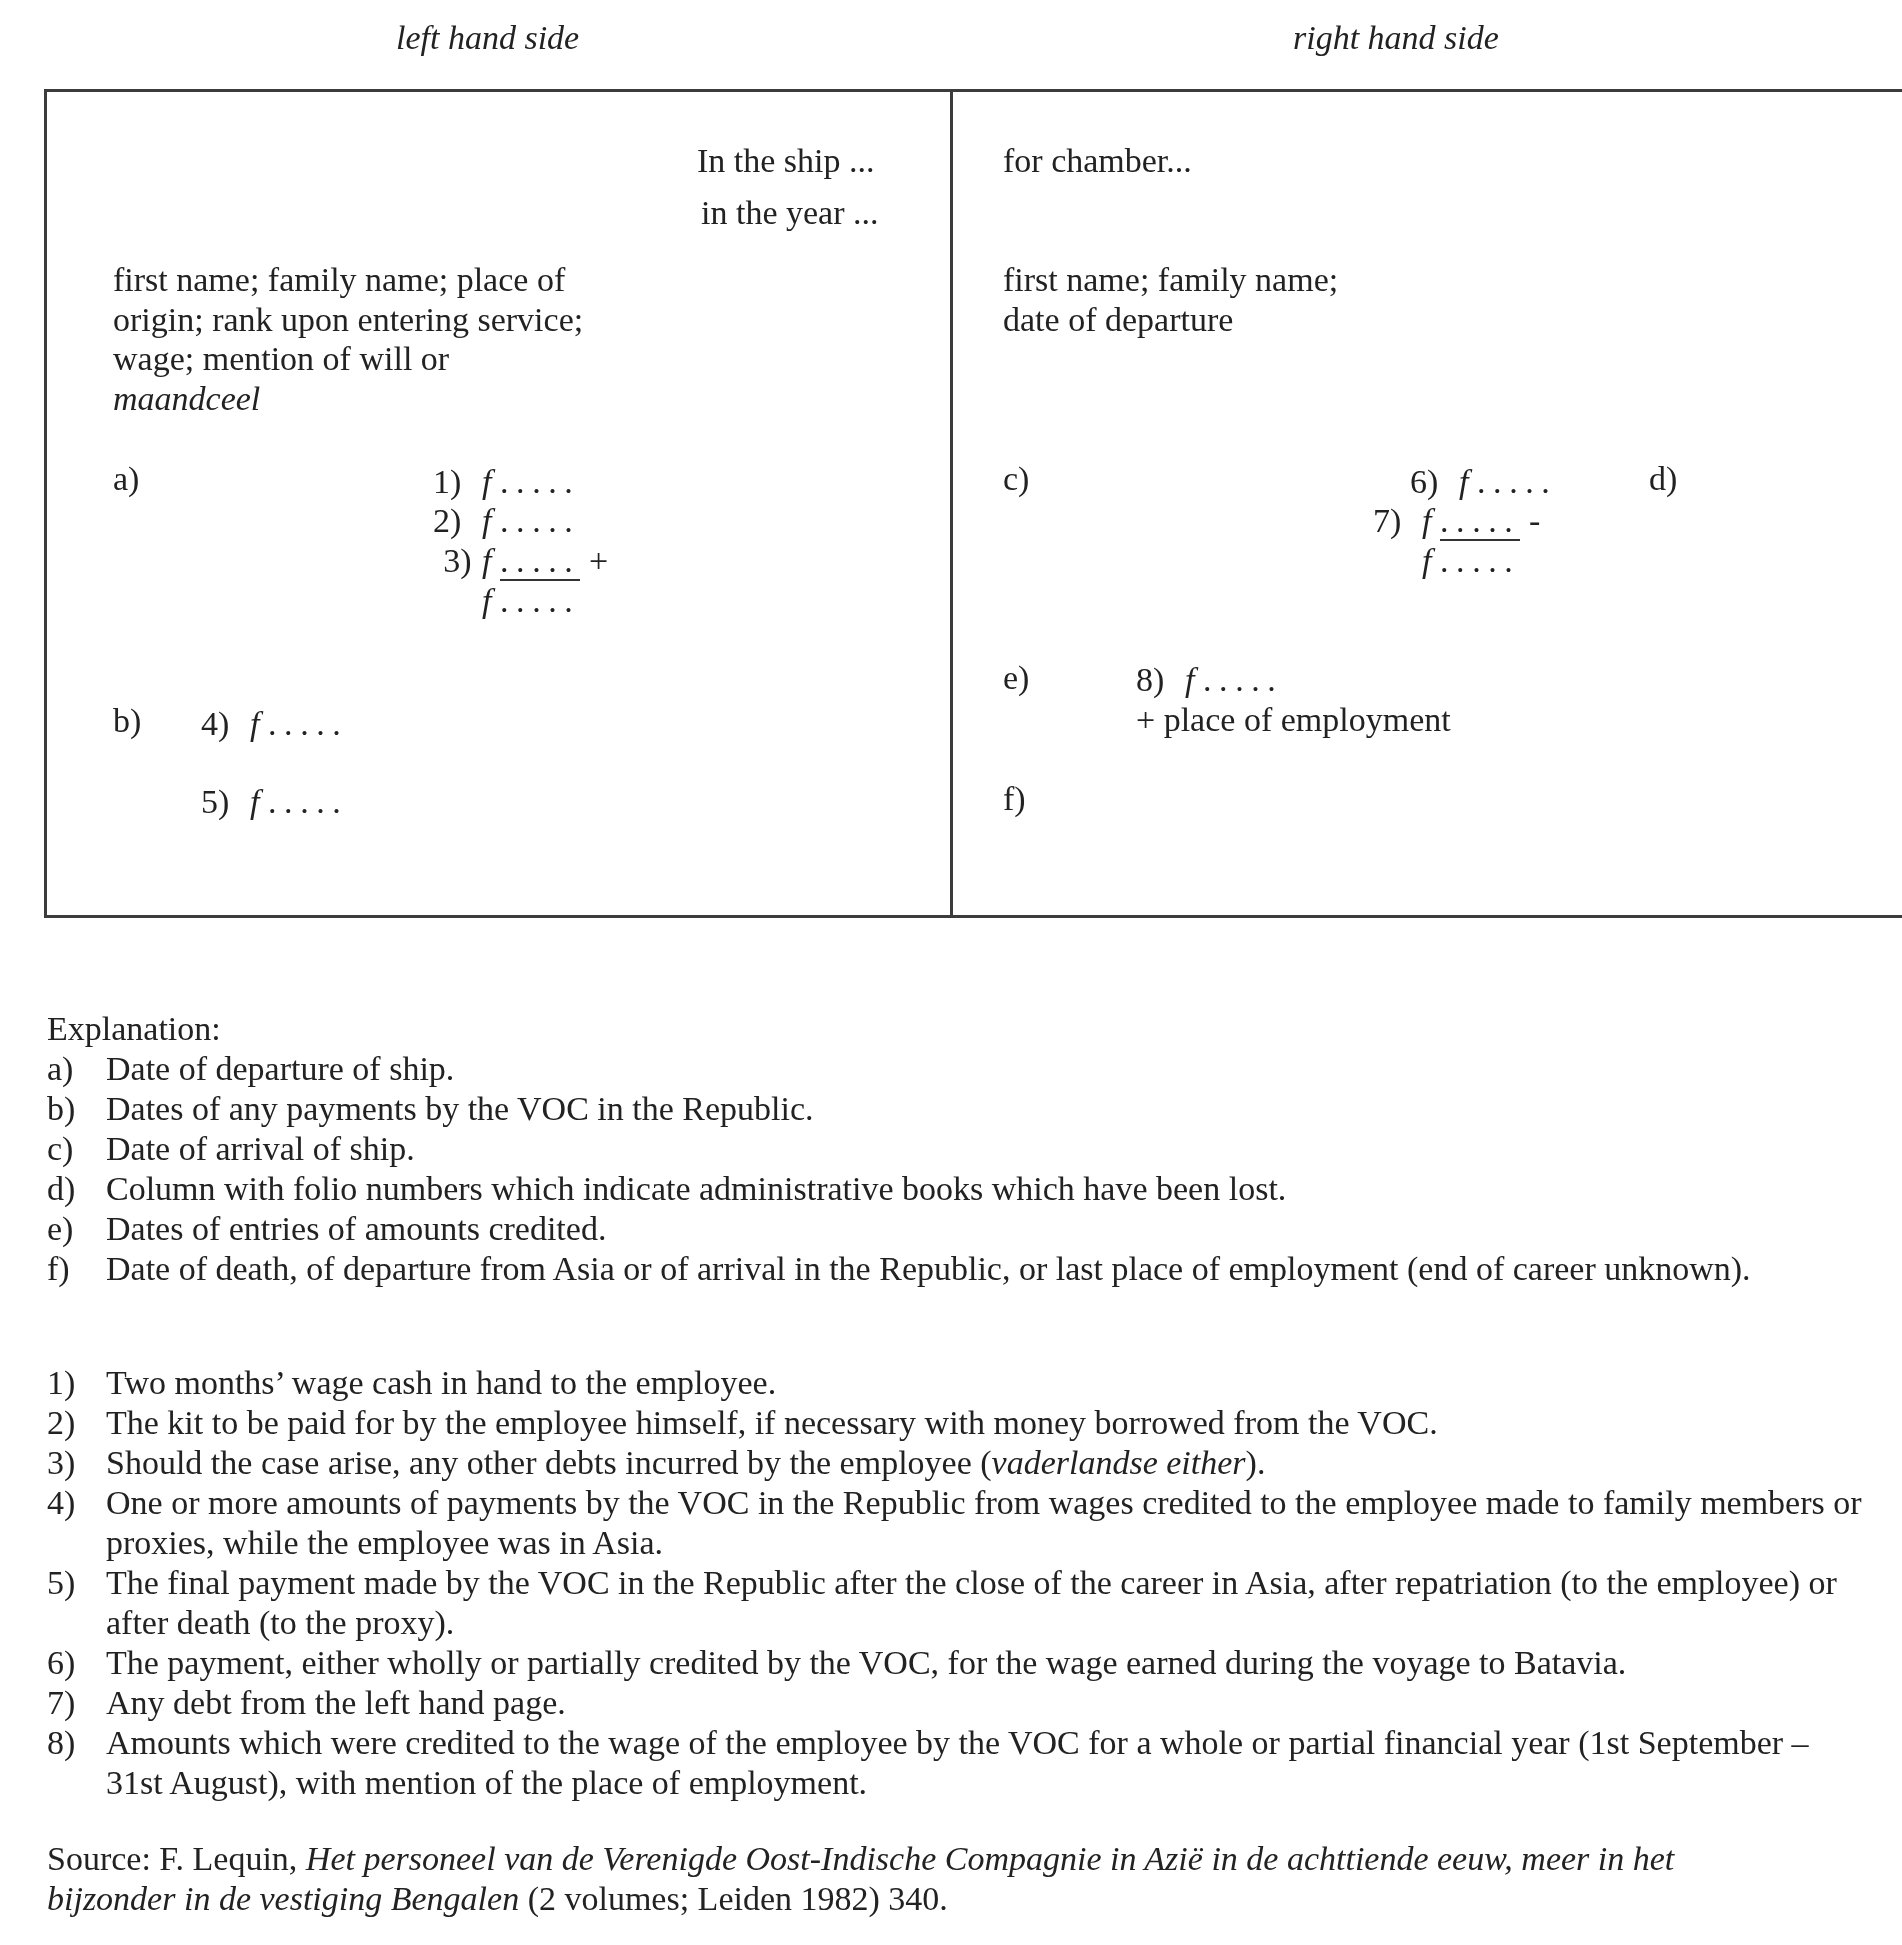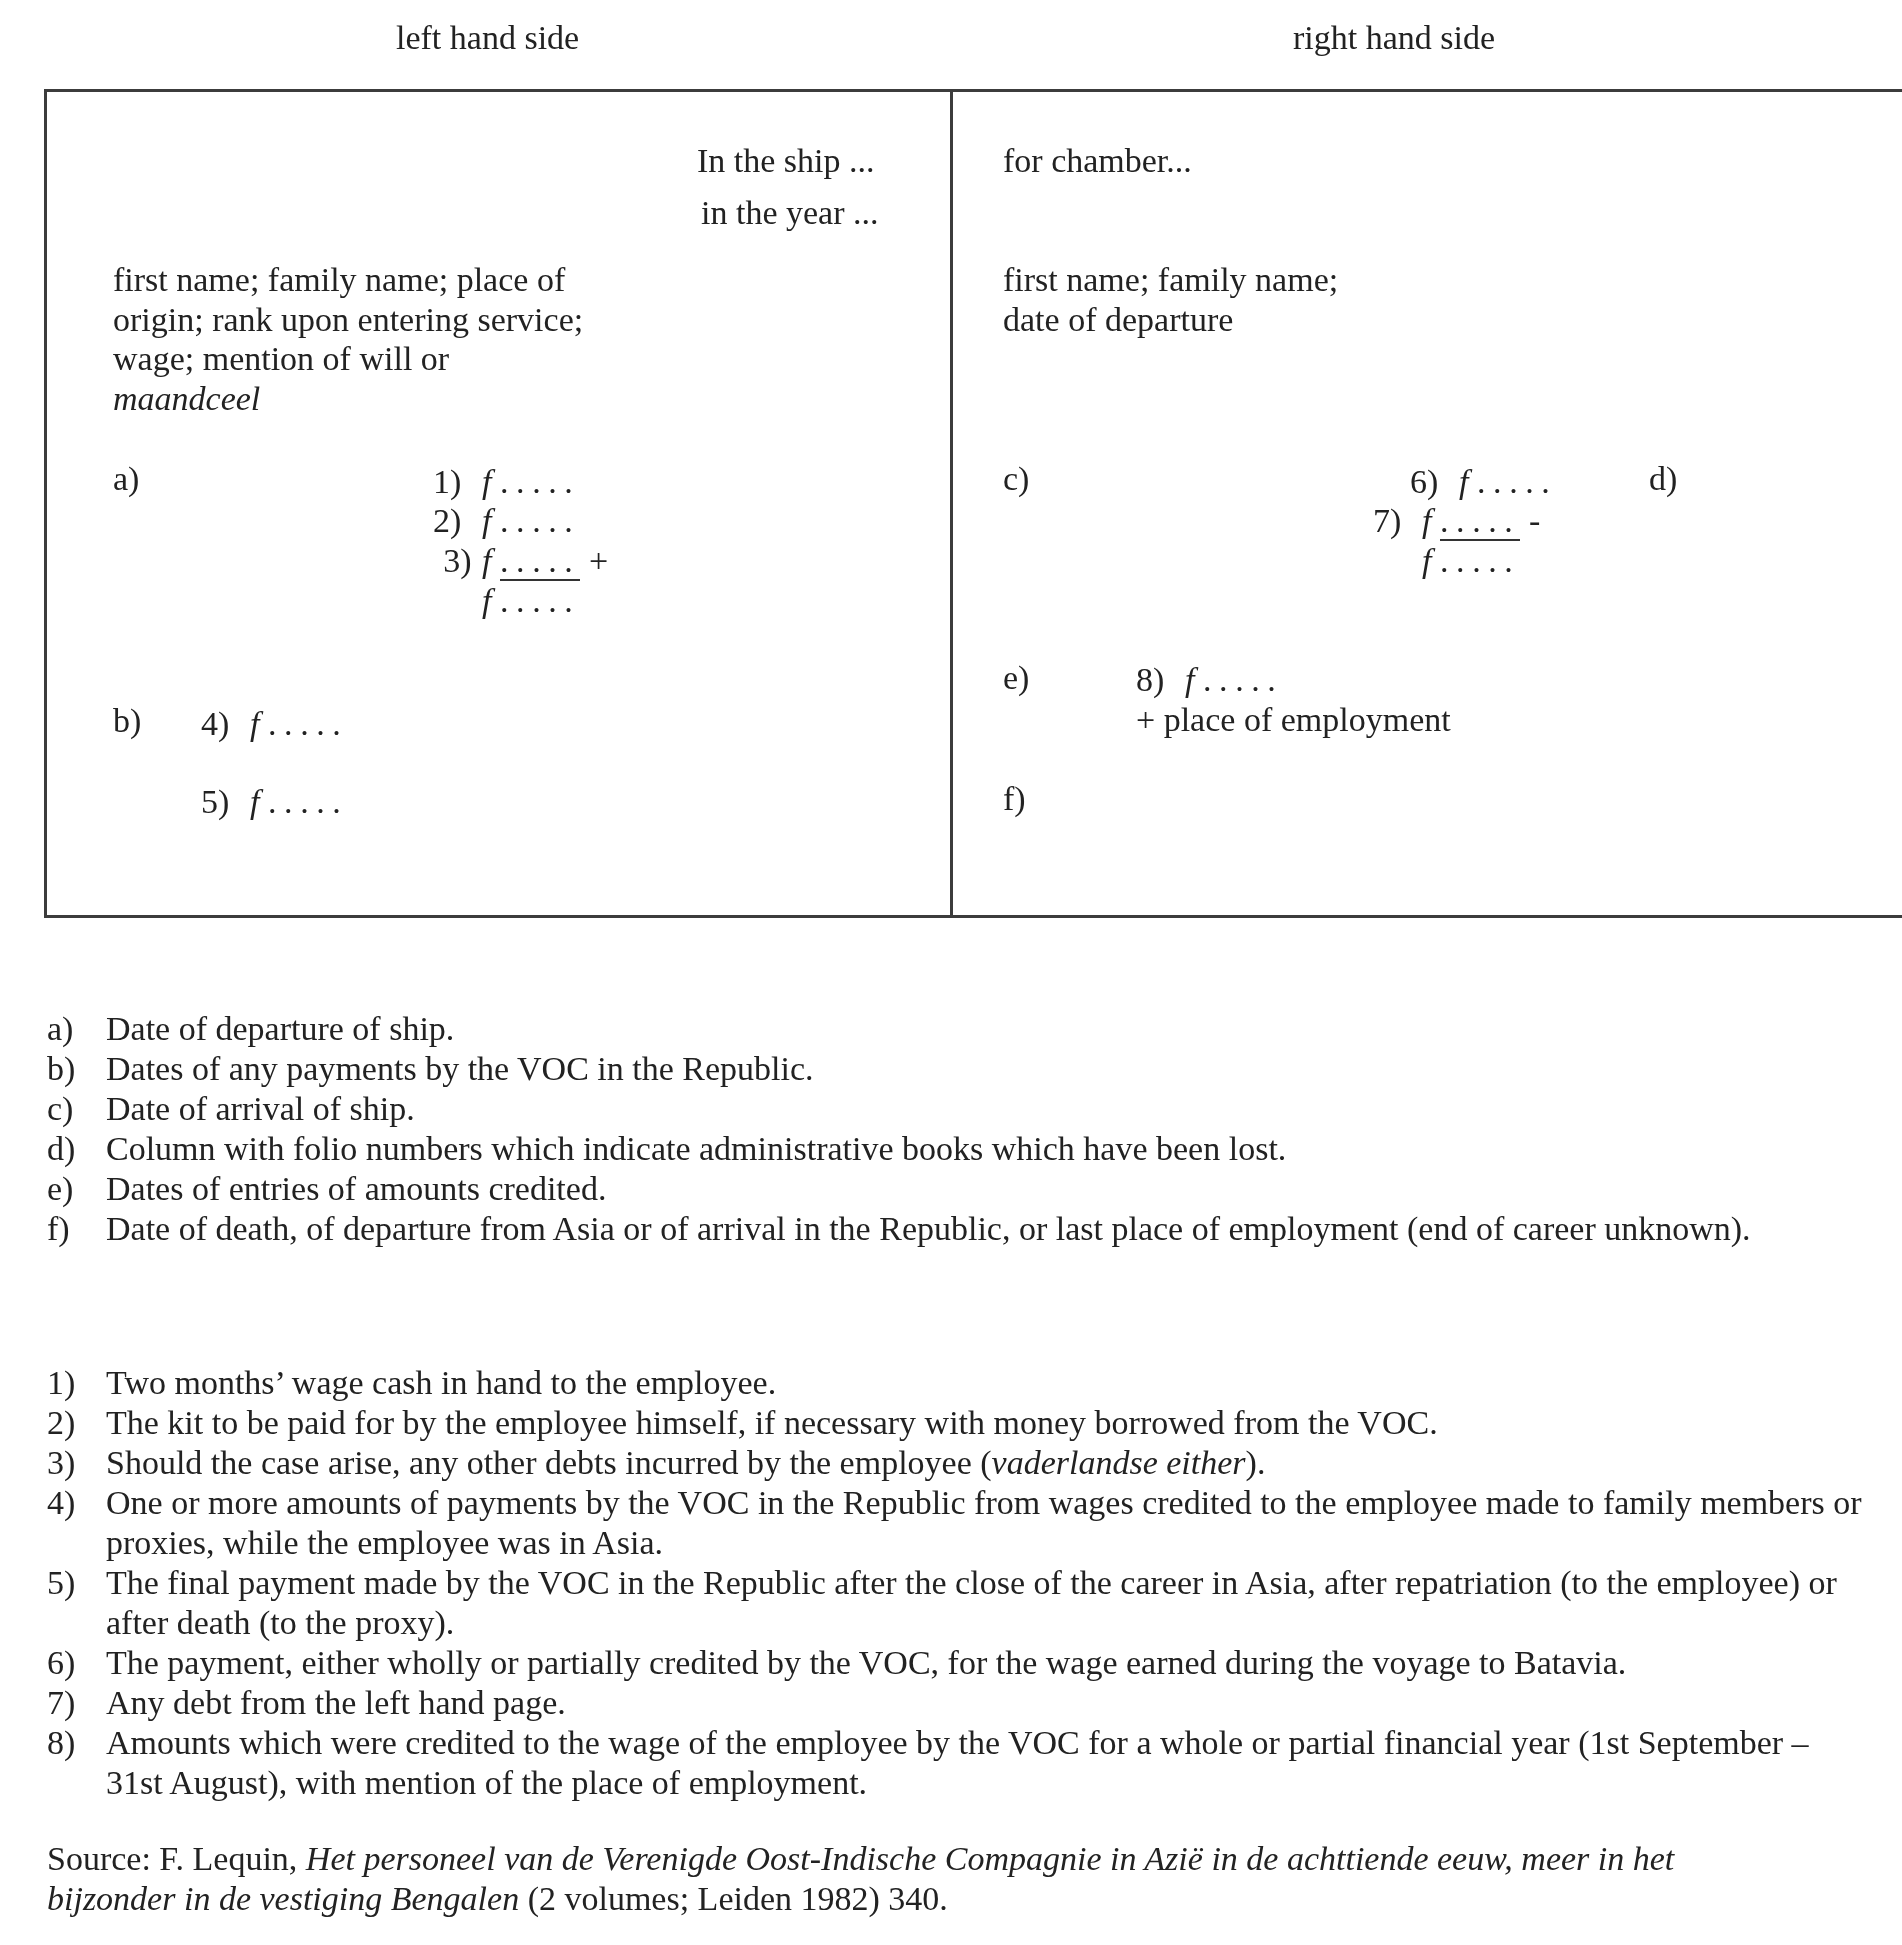--- a/index.html
+++ b/index.html
@@ -2,21 +2,21 @@
 <html style="font-size:13.6px"><head>
 <meta charset="utf-8">
 <style>
   html, body { margin: 0; padding: 0; background: #ffffff; }
   body {
     width: 1903px; height: 1946px; position: relative; overflow: hidden;
     font-family: "Liberation Serif", "DejaVu Serif", serif;
     color: #222222;
   }
   .abs { position: absolute; white-space: nowrap; }
-  .hdr { font-size: 34px; top: 18.6px; }
+  .hdr { font-size: 34px; top: 18.6px; font-style: italic; }
   .ledger {
     position: absolute; left: 44px; top: 89px; width: 1884px; height: 829px;
     border: 3.4px solid #3c3c3c; box-sizing: border-box;
   }
   .divider { position: absolute; left: 903px; top: 0; width: 3.4px; height: 100%; background: #3c3c3c; }
   .t { font-size: 34px; line-height: 40px; position: absolute; white-space: nowrap; }
   .it { font-style: italic; }
   .dots { letter-spacing: 7.6px; }
   .ul { border-bottom: 2.5px solid #333; padding-bottom: 0px; }
   .sec { position: absolute; left: 47px; font-size: 34px; line-height: 40px; width: 1822px; }
@@ -92,20 +92,21 @@
     <div class="t" style="left:1089px; top:568px;">
       <span style="display:inline-block;width:49px;">8)</span><span class="it">f</span> <span class="dots">.....</span>
     </div>
     <div class="t" style="left:1089px; top:608px;">+ place of employment</div>
 
     <div class="t" style="left:956px; top:687px;">f)</div>
   </div>
 </div>
 
 <div class="sec" style="top:1009px;">
+  <div>Explanation:</div>
   <div class="row">
       <span class="lbl">a)</span>
       <span class="txt">Date of departure of ship.</span>
     </div>
   <div class="row">
       <span class="lbl">b)</span>
       <span class="txt">Dates of any payments by the VOC in the Republic.</span>
     </div>
   <div class="row">
       <span class="lbl">c)</span>

